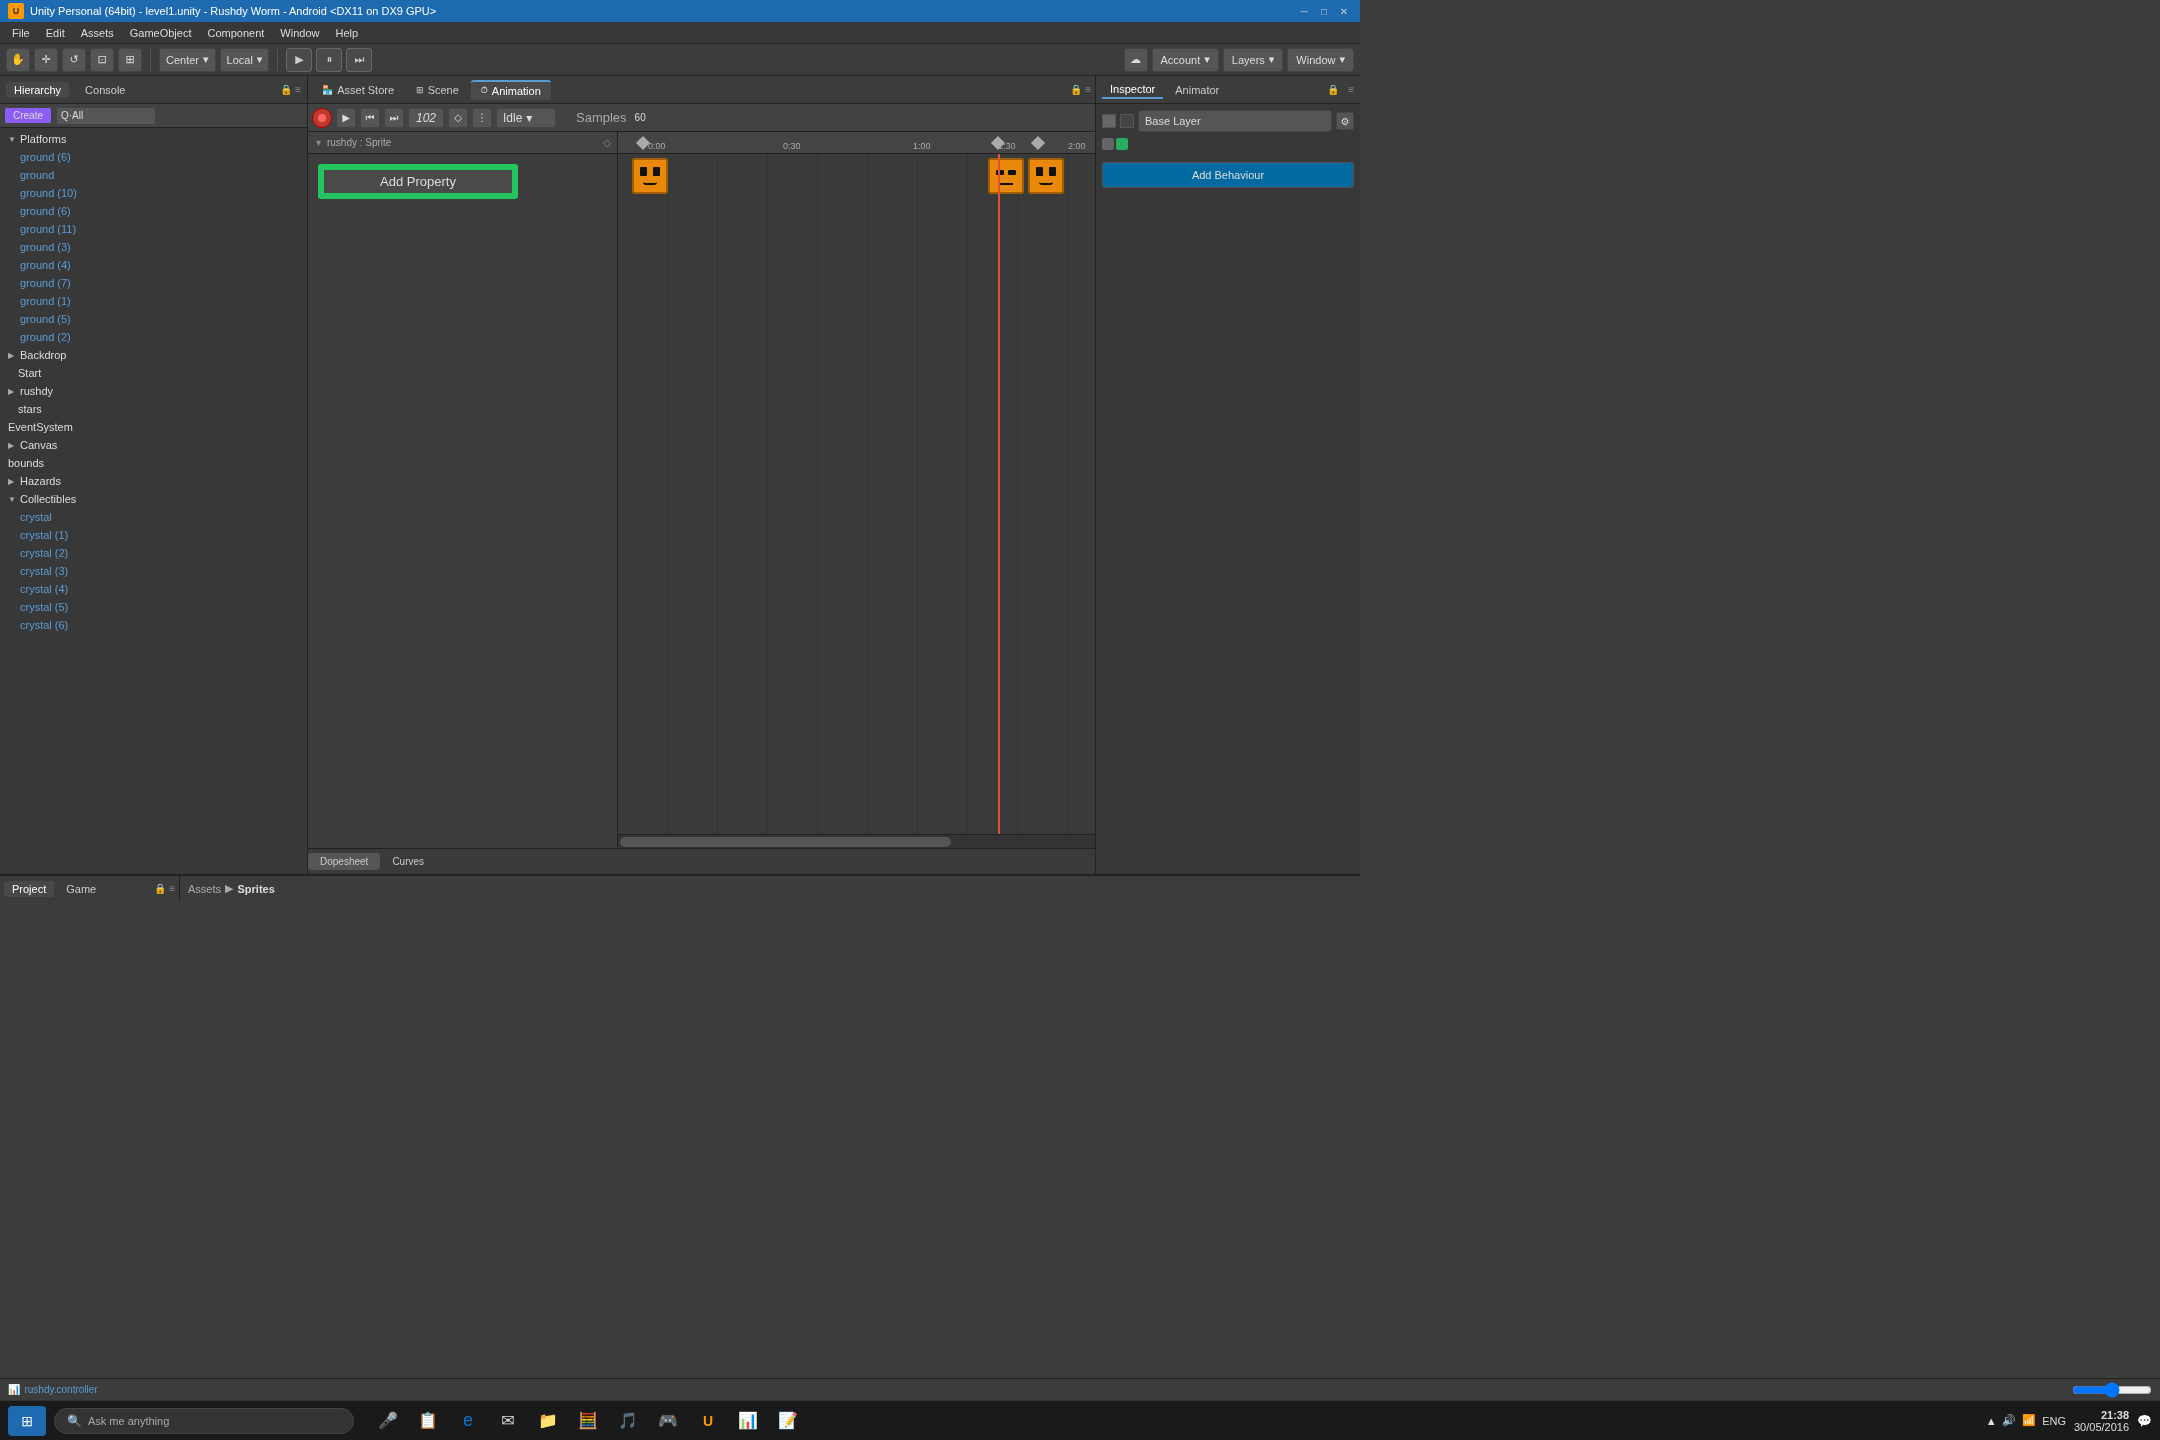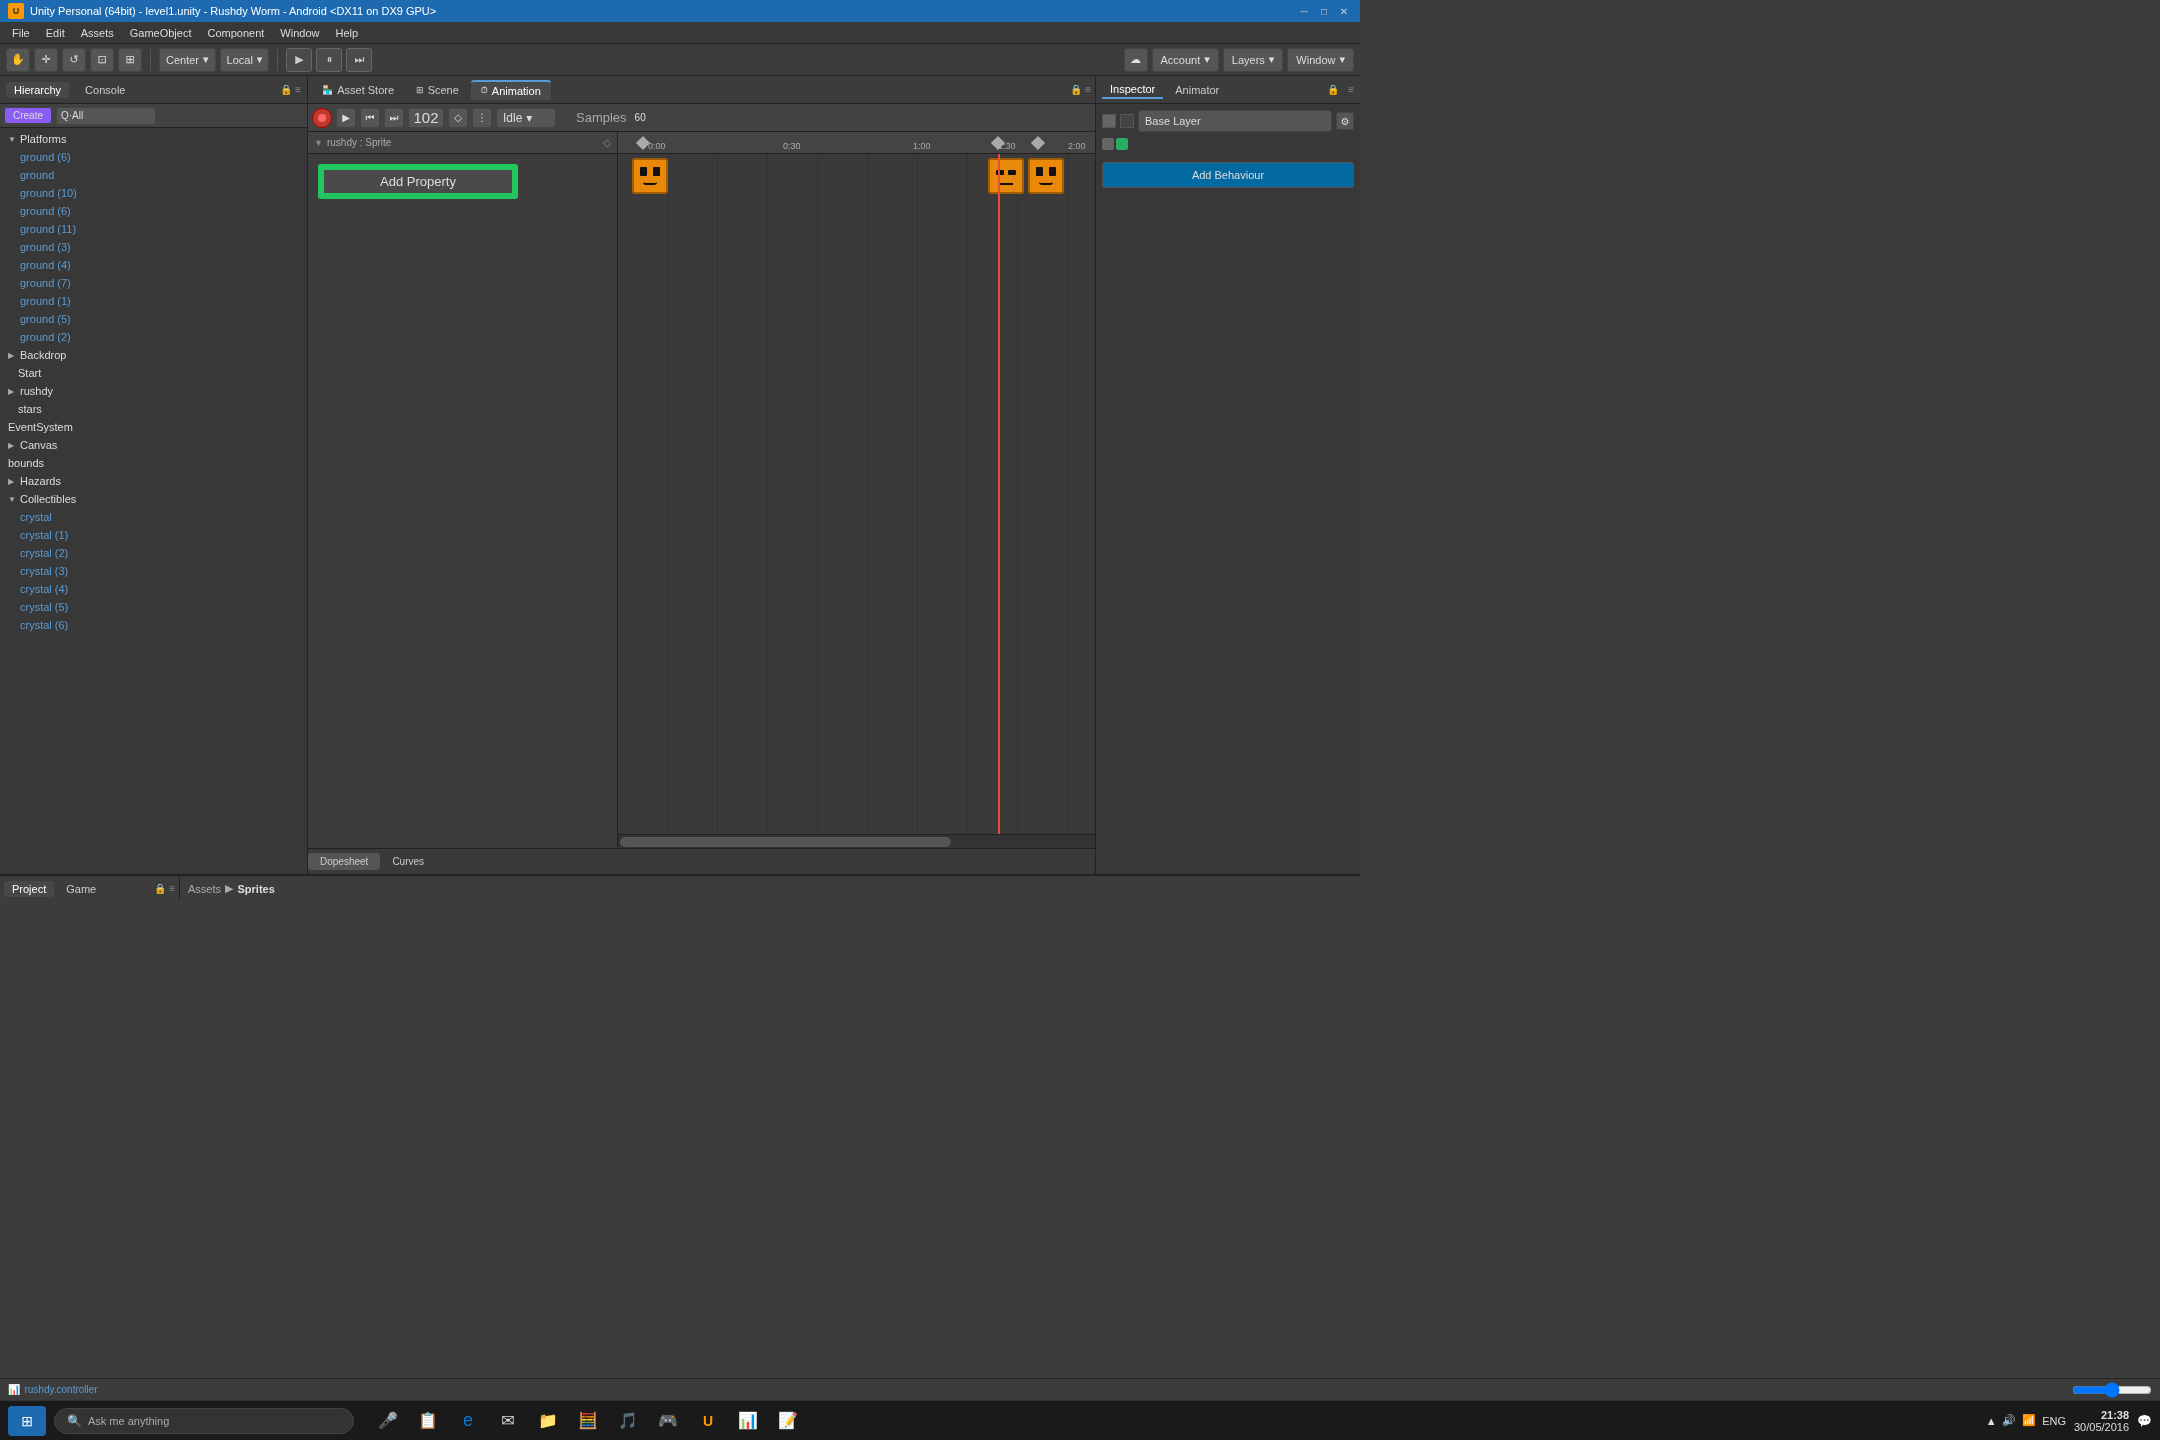--- a/index.html
+++ b/index.html
@@ -910,21 +910,21 @@
 
     <div class="animation-panel">
 
       <div class="anim-toolbar">
         <div class="anim-record-btn">
           <div class="anim-record-dot"></div>
         </div>
         <div class="anim-btn">▶</div>
         <div class="anim-btn">⏮</div>
         <div class="anim-btn">⏭</div>
-        <div class="anim-btn" style="width:36px; font-size:15px;">102</div>
+        <div class="anim-btn" style="width:36px; font-size:12px;font-style:italic;">102</div>
         <div class="anim-btn">◇</div>
         <div class="anim-btn">⋮</div>
         <div class="clip-dropdown">
           <span>Idle</span>▾
         </div>
         <span class="samples-label">Samples</span>
         <span class="samples-val" style="margin-left:4px;">60</span>
       </div>
 
       <div class="anim-content">

